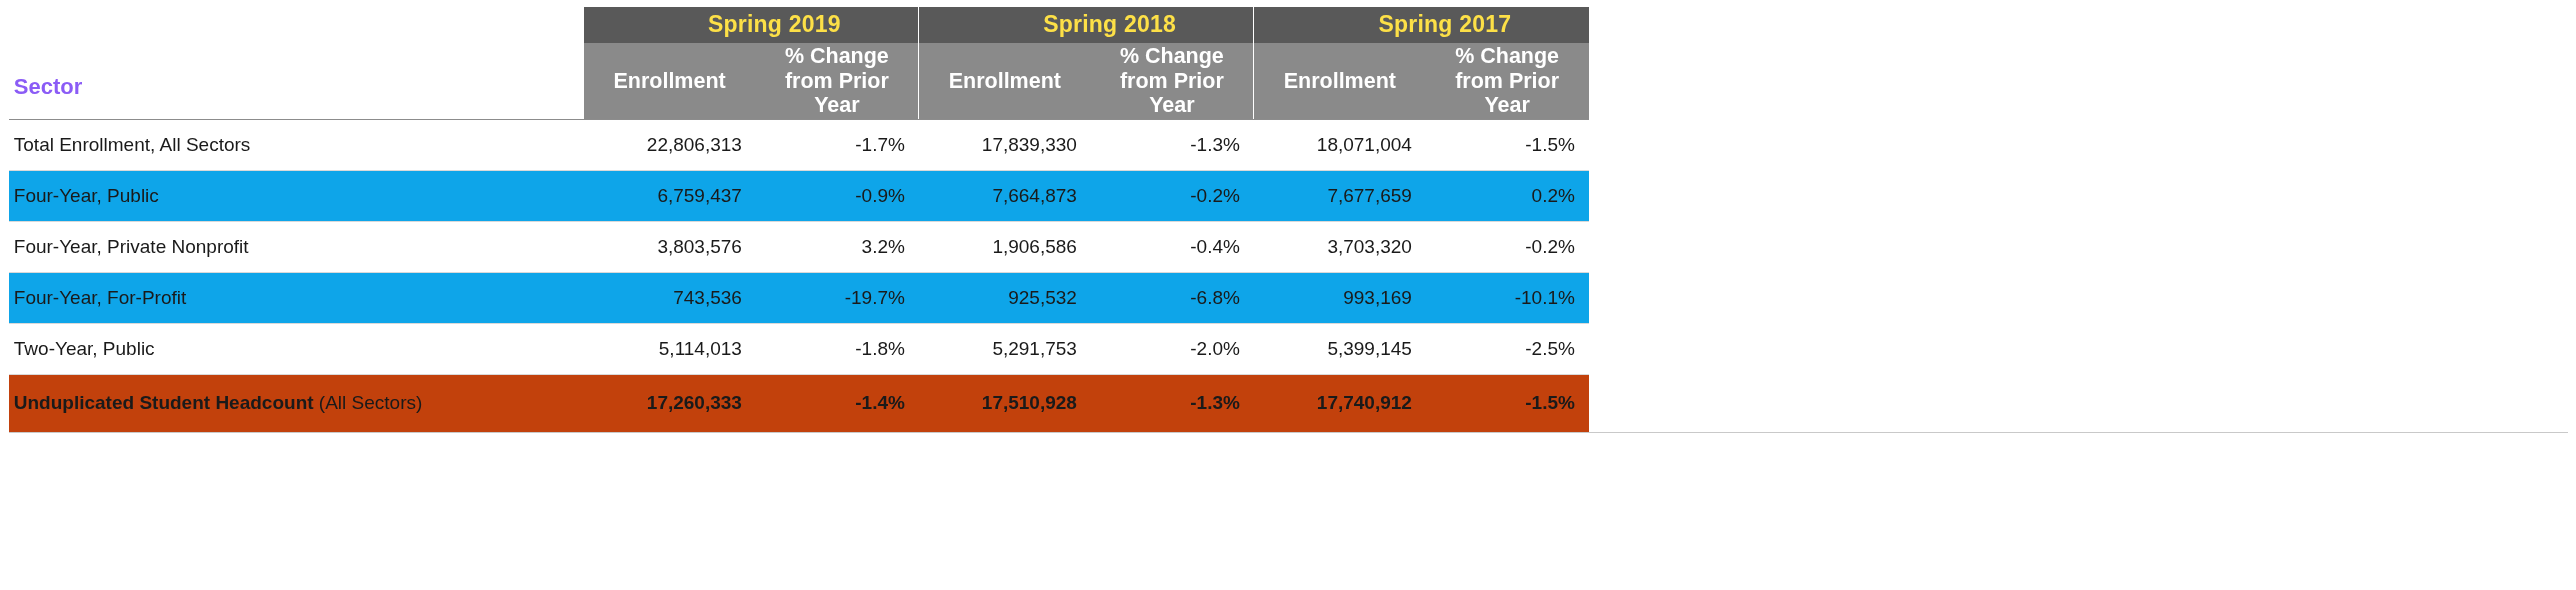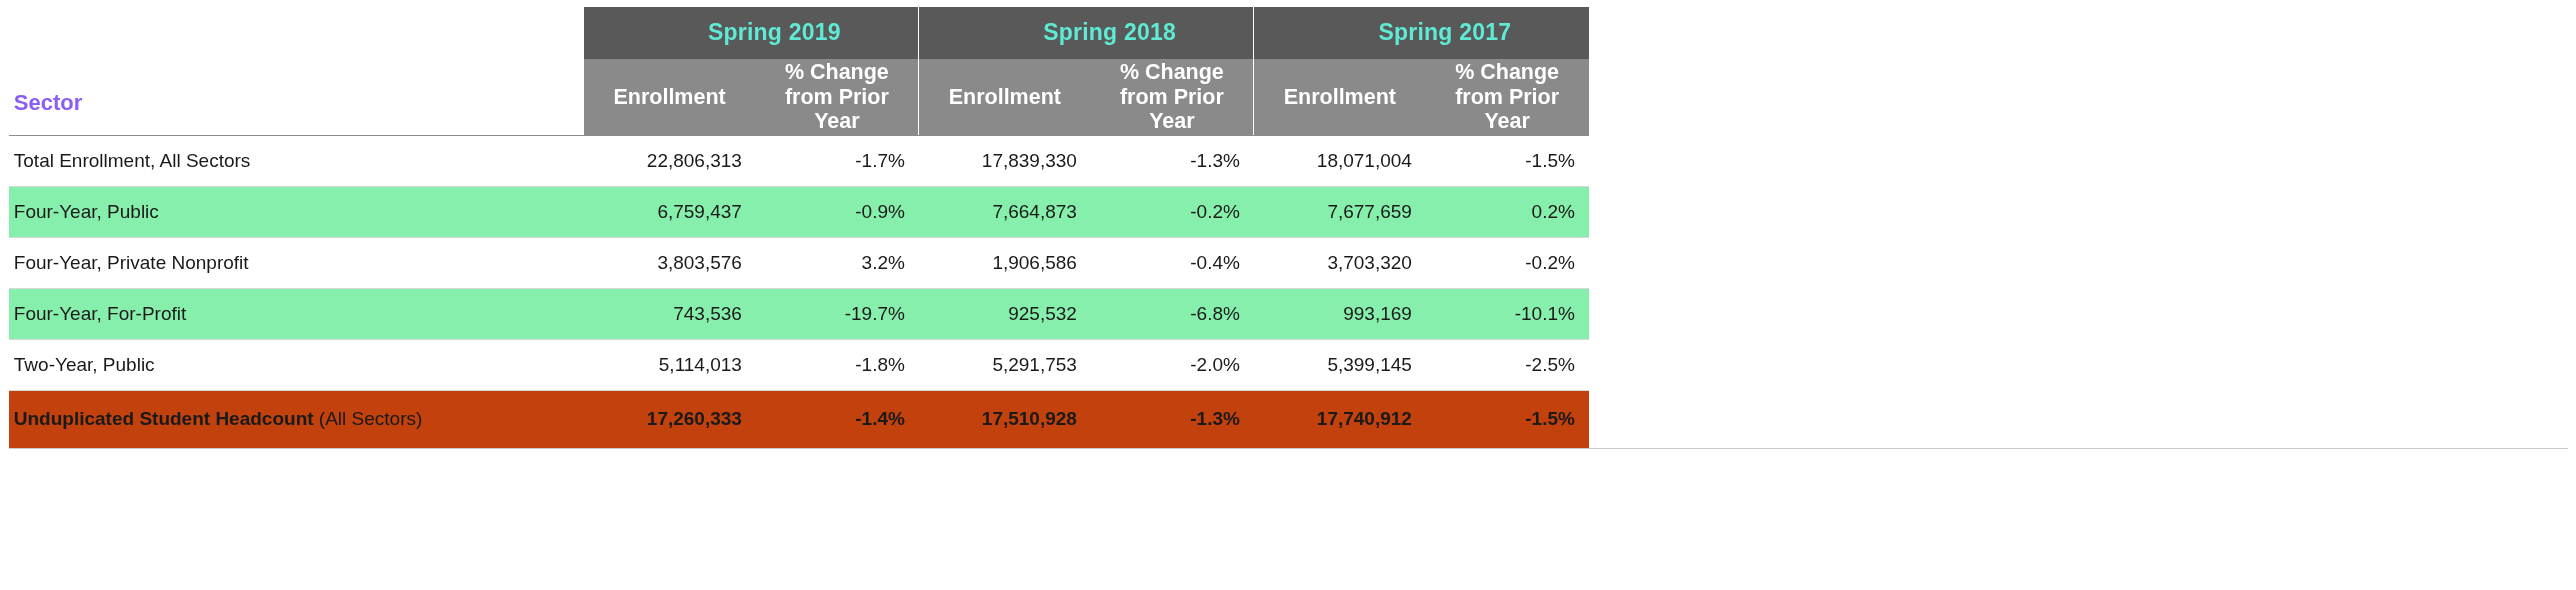--- a/index.html
+++ b/index.html
@@ -38,24 +38,24 @@
     background: #ffffff;
     color: #8b5cf6;
     text-align: left;
     vertical-align: bottom;
     font-size: 22px;
     padding: 0 0 19px 5.2px;
     border-bottom: 0.9px solid #8c8c8c;
   }
   th.term-head {
     background: #595959;
-    color: #5eead4;
+    color: #fde047;
     font-size: 23px;
     text-align: center;
-    height: 52px;
+    height: 36px;
     vertical-align: middle;
     border-left: 1.7px solid #ffffff;
     letter-spacing: 0.2px;
     padding-left: 47px;
   }
   th.term-head.first { border-left: none; }
   th.sub-head {
     background: #8a8a8a;
     color: #ffffff;
     font-size: 21.5px;
@@ -78,21 +78,21 @@
     vertical-align: middle;
   }
   tbody td.sector {
     text-align: left;
     padding-left: 5.2px;
   }
   tbody td.num {
     text-align: right;
   }
   tbody tr.alt td {
-    background: #86efac;
+    background: #0ea5e9;
   }
   tbody tr.total td {
     background: #c2410c;
     font-weight: bold;
     border-bottom: none;
     border-top: 0.9px solid #b3b0a0;
     height: 57px;
   }
   tbody tr.total td.sector .sub {
     font-weight: normal;

